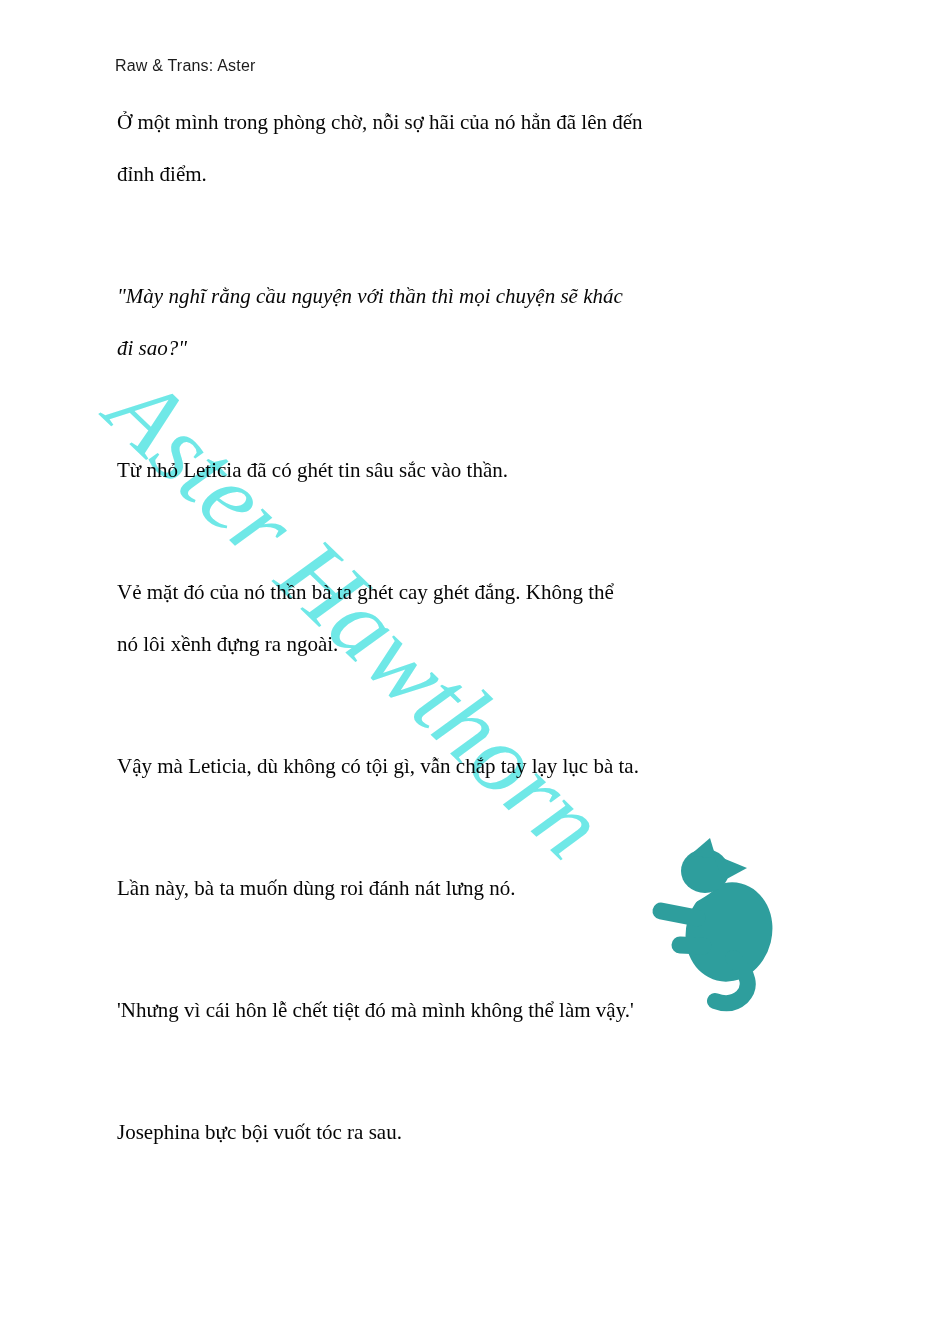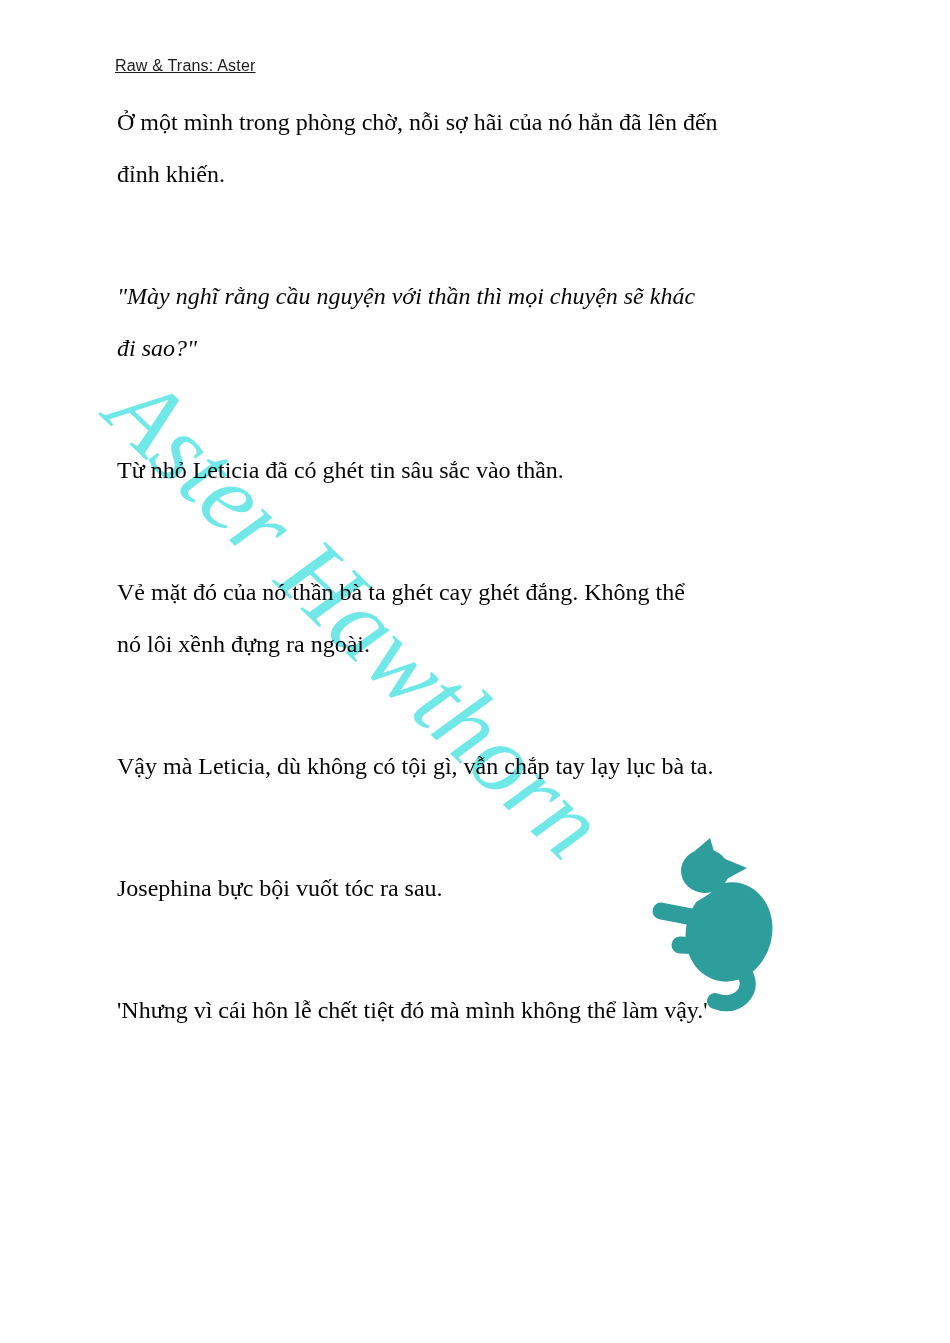--- a/index.html
+++ b/index.html
@@ -10,21 +10,20 @@
     overflow:hidden;
     font-family:"Liberation Serif", serif;
   }
   .credit{
     position:absolute;
     left:115px;top:57px;
     font-family:"Liberation Sans", sans-serif;
     font-size:16px;
     color:#1c1c1c;
     letter-spacing:.2px;
-    text-decoration:underline;
   }
   .watermark{
     position:absolute;
     left:160px;top:358px;
     font-family:"Liberation Serif", serif;
     font-style:italic;
     font-size:100px;
     line-height:1;
     white-space:nowrap;
     transform:rotate(44deg);
@@ -36,21 +35,21 @@
     position:absolute;
     left:645px;top:838px;
     width:130px;height:175px;
     z-index:2;
   }
   .content{
     position:absolute;
     left:117px;top:96px;
     width:745px;
     z-index:3;
-    font-size:24px;
+    font-size:21px;
     color:#060606;
   }
   .content p{
     margin:0 0 70px 0;
     line-height:52px;
   }
   .content p.italic{font-style:italic;}
   .line{display:block;}
 </style>
 </head>
@@ -76,44 +75,47 @@
 
     <path class="cat-stroke" d="M 88 120 Q 112 144 97 159 Q 86 169 70 163" fill="none" stroke-width="16" stroke-linecap="round" stroke="#2e9e9d"></path>
   </svg>
 
   <div class="credit">Raw &amp; Trans: Aster</div>
 
   <div class="content">
 
     <p>
       <span class="line">Ở một mình trong phòng chờ, nỗi sợ hãi của nó hẳn đã lên đến</span>
-      <span class="line">đỉnh khiến.</span>
+      <span class="line">đỉnh điểm.</span>
     </p>
 
     <p class="italic">
       <span class="line">"Mày nghĩ rằng cầu nguyện với thần thì mọi chuyện sẽ khác</span>
       <span class="line">đi sao?"</span>
     </p>
 
     <p>
       <span class="line">Từ nhỏ Leticia đã có ghét tin sâu sắc vào thần.</span>
     </p>
 
     <p>
       <span class="line">Vẻ mặt đó của nó thần bà ta ghét cay ghét đắng. Không thể</span>
       <span class="line">nó lôi xềnh đựng ra ngoài.</span>
     </p>
 
     <p>
       <span class="line">Vậy mà Leticia, dù không có tội gì, vẫn chắp tay lạy lục bà ta.</span>
     </p>
 
-
     <p>
-      <span class="line">Josephina bực bội vuốt tóc ra sau.</span>
+      <span class="line">Lần này, bà ta muốn dùng roi đánh nát lưng nó.</span>
     </p>
 
     <p>
       <span class="line">'Nhưng vì cái hôn lễ chết tiệt đó mà mình không thể làm vậy.'</span>
     </p>
 
+    <p>
+      <span class="line">Josephina bực bội vuốt tóc ra sau.</span>
+    </p>
+
   </div>
 </div>
 
 </body></html>

